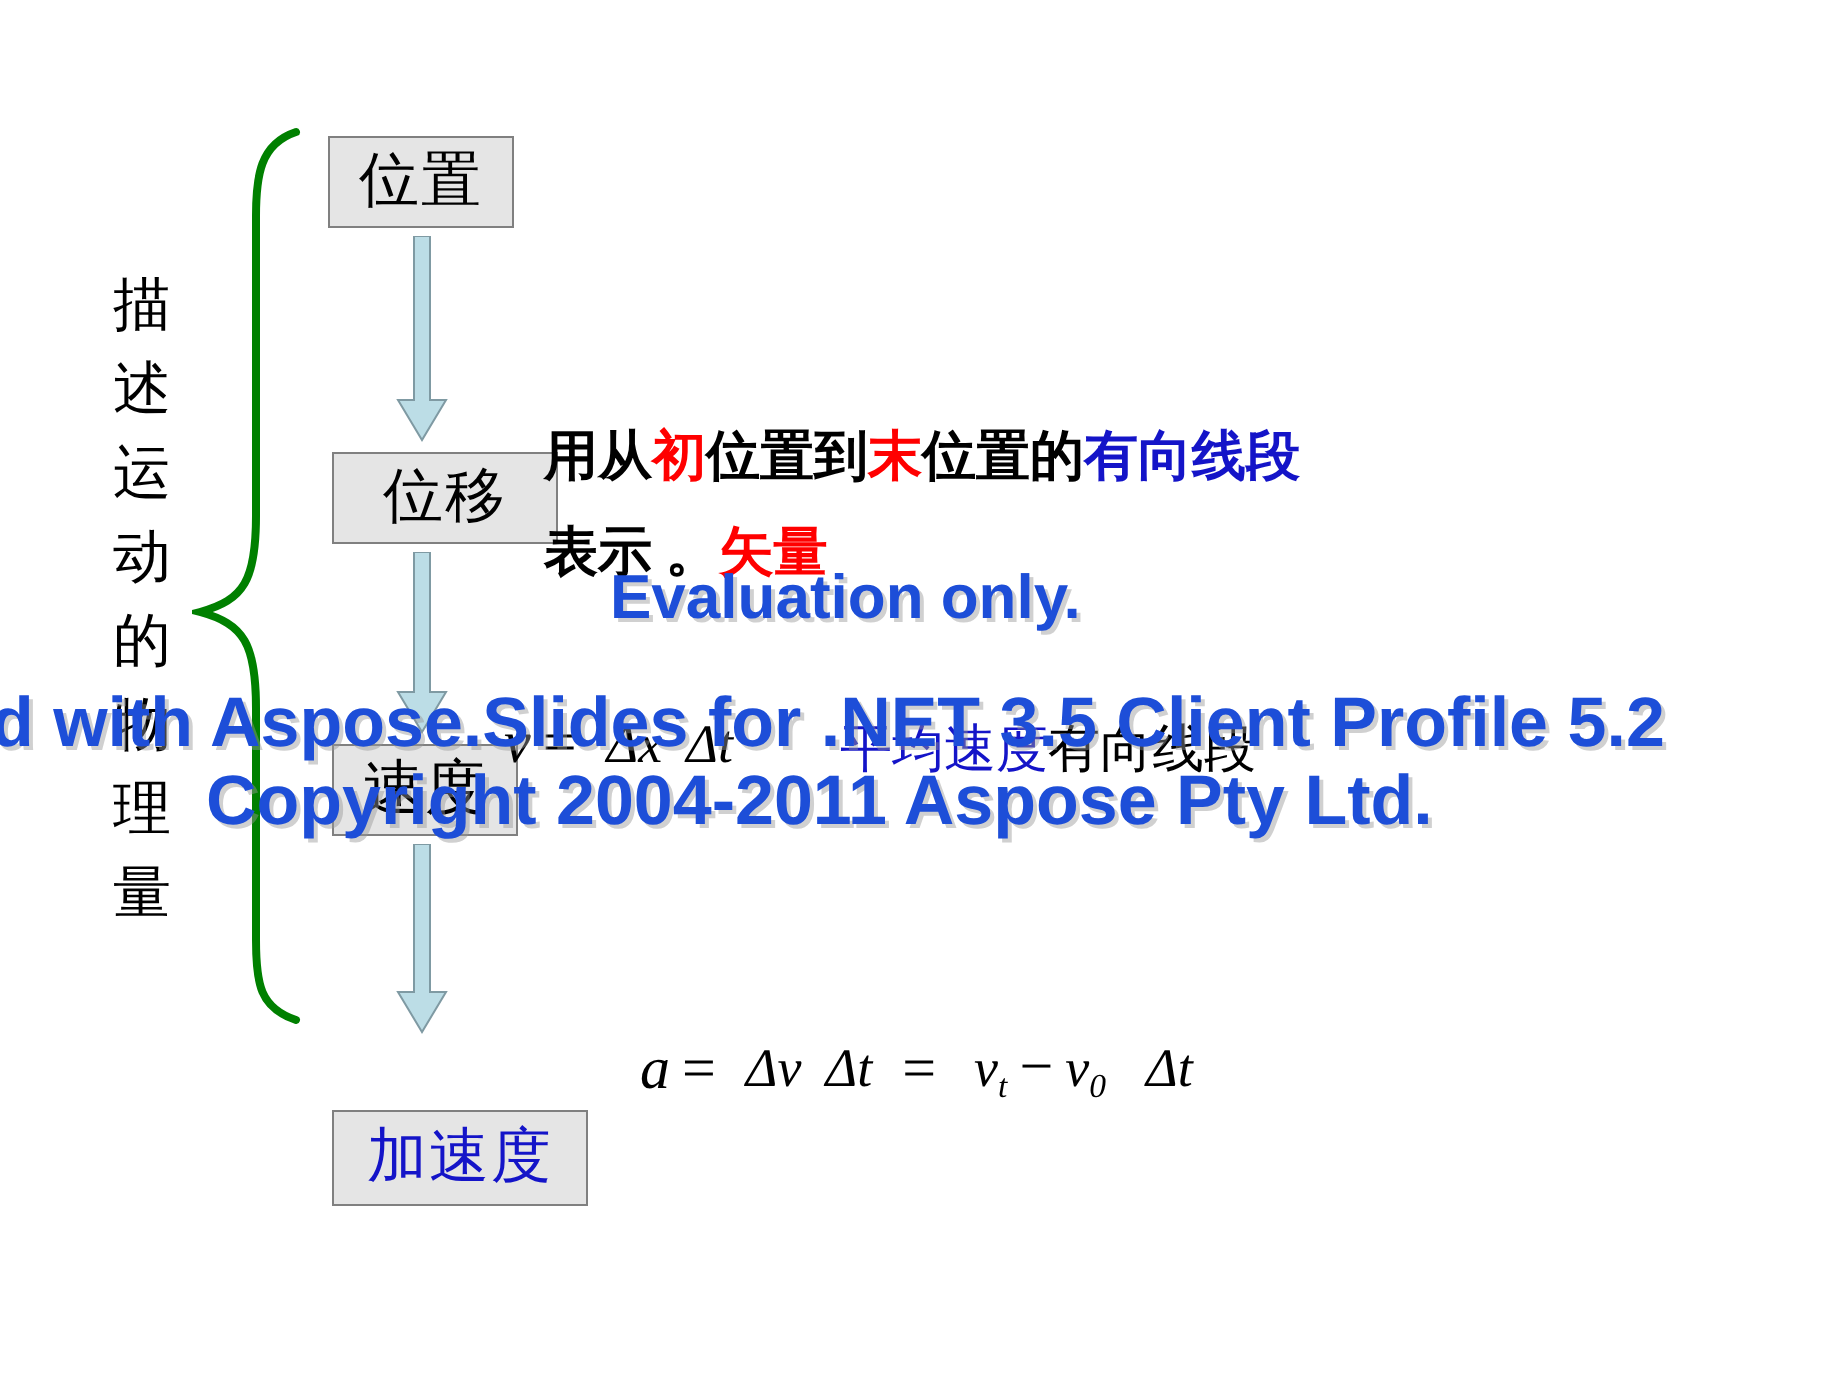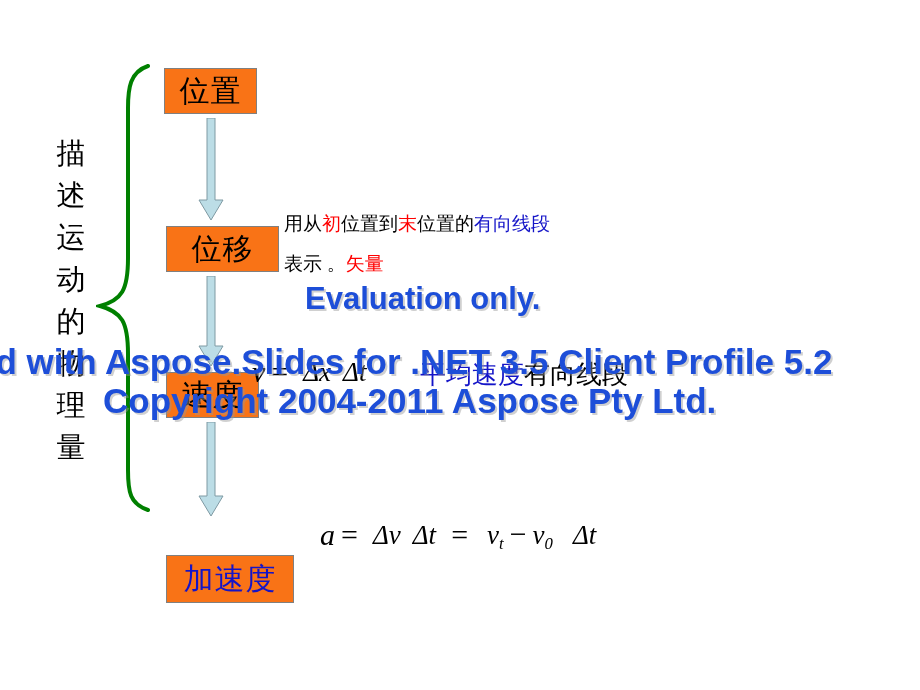--- a/index.html
+++ b/index.html
@@ -39,21 +39,21 @@
     top: 62px;
     width: 56px;
     height: 452px;
   }
 
   
   .fbox {
     position: absolute;
     box-sizing: border-box;
     border: 1px solid #808080;
-    background: #f97316;
+    background: #e5e5e5;
     color: #000000;
     font-size: 30px;
     line-height: 1;
     display: flex;
     align-items: center;
     justify-content: center;
     letter-spacing: 1px;
     white-space: nowrap;
   }
   .fbox.blue { color: #1414c8; margin-top: 33px; }
@@ -67,23 +67,24 @@
   .rtext {
     position: absolute;
     color: #000000;
     white-space: nowrap;
     line-height: 1.04;
   }
   .t-red  { color: #ff0000; }
   .t-blue { color: #1414c8; }
 
   .desc {
-    font-size: 19px;
-    left: 284px;
+    font-size: 27px;
+    left: 272px;
     top: 214px;
+    font-weight: bold;
   }
   .desc .l2 { margin-top: 20px; }
 
   .vel-text {
     font-size: 26px;
     left: 420px;
     top: 361px;
   }
   .vel-text .l2 {
     margin-top: 12px;

